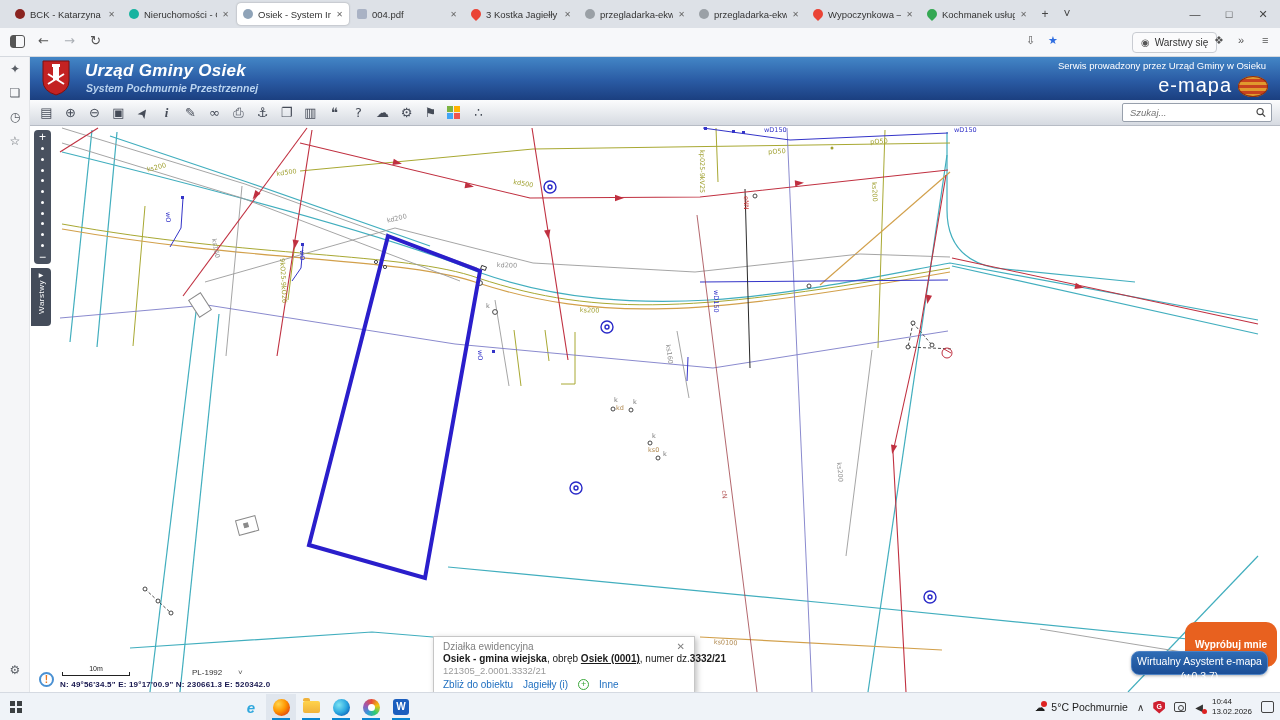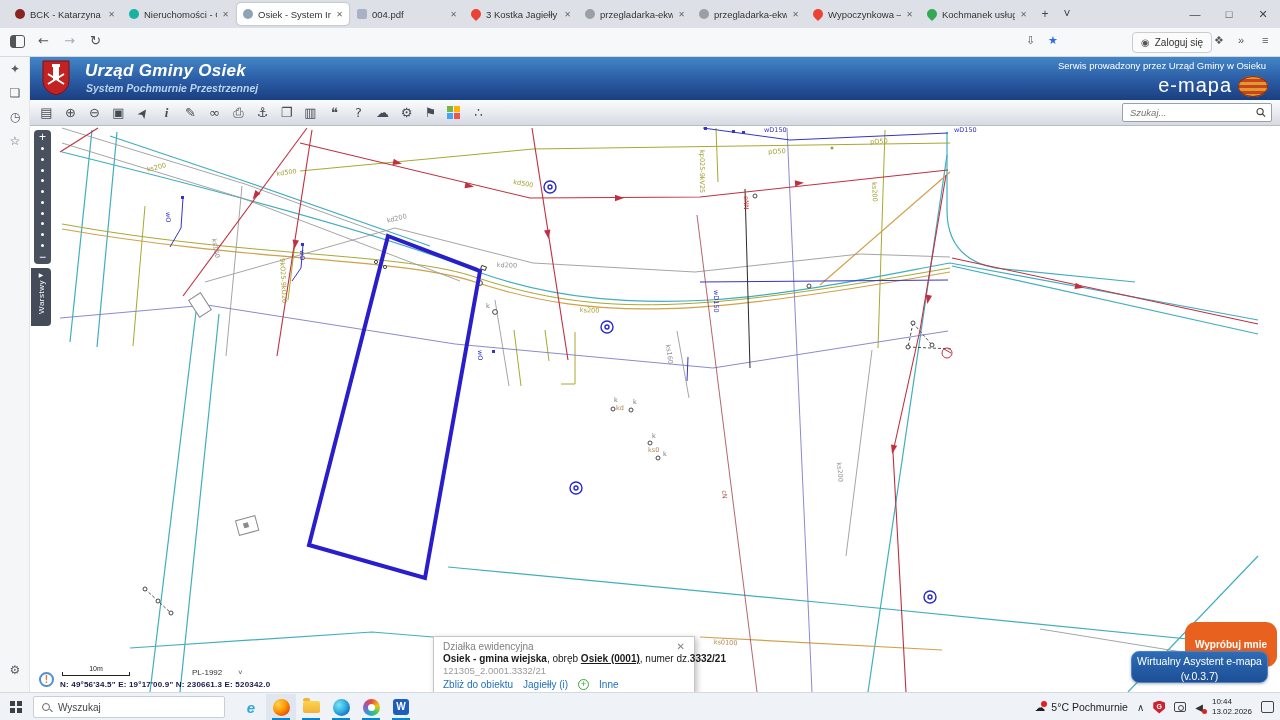--- a/index.html
+++ b/index.html
@@ -84,21 +84,21 @@
   #popup .hdr{display:flex;justify-content:space-between;font-size:10px;color:#808080;}
   #popup .main{font-size:10px;color:#1a1a1a;margin-top:1px;white-space:nowrap;}
   #popup .pid{font-size:9.5px;color:#9a9a9a;margin-top:1px;}
   #popup .links{display:flex;align-items:center;gap:10px;margin-top:3px;}
   #popup .links a{font-size:10px;color:#1f6fc0;text-decoration:none;}
   #plusicon{width:11px;height:11px;border:1.3px solid #3aa83a;border-radius:50%;color:#3aa83a;font-size:9px;line-height:9px;text-align:center;}
 
   
   #bubble{position:absolute;left:1185px;top:622px;background:#e8611f;color:#fff;font-size:10px;font-weight:700;padding:17px 10px;border-radius:11px;z-index:6;}
   #bubble::after{content:"";position:absolute;left:46px;bottom:-7px;border:6px solid transparent;border-top:8px solid #e8611f;}
-  #assistbtn{position:absolute;left:1131px;top:651px;width:137px;height:32px;background:linear-gradient(180deg,#2e6cb5,#1c4f97);border:1px solid #4d82c4;border-radius:8px;color:#fff;font-size:10.5px;text-align:center;line-height:1.4;padding-top:2px;z-index:6;box-shadow:0 1px 3px rgba(0,0,0,.3);}
+  #assistbtn{position:absolute;left:1131px;top:651px;width:137px;height:24px;background:linear-gradient(180deg,#2e6cb5,#1c4f97);border:1px solid #4d82c4;border-radius:8px;color:#fff;font-size:10.5px;text-align:center;line-height:1.4;padding-top:2px;z-index:6;box-shadow:0 1px 3px rgba(0,0,0,.3);}
 
   
   #taskbar{position:absolute;left:0;top:692px;width:1280px;height:28px;background:#eff3f8;border-top:1px solid #d5dae2;z-index:10;}
   #startbtn{position:absolute;left:10px;top:8px;width:12px;height:12px;}
   #startbtn i{position:absolute;width:5px;height:5px;background:#3c4043;}
   #tsearch{position:absolute;left:33px;top:3px;width:192px;height:22px;background:#fff;border:1px solid #c9cfd8;border-radius:2px;display:flex;align-items:center;padding:0 8px;gap:8px;}
   #tsearch .mag{width:8px;height:8px;border:1.3px solid #666;border-radius:50%;position:relative;}
   #tsearch .mag::after{content:"";position:absolute;left:6px;top:6px;width:4px;height:1.3px;background:#666;transform:rotate(45deg);}
   #tsearch span{font-size:10px;color:#444;}
   #taskapps{position:absolute;left:236px;top:1px;display:flex;}
@@ -189,21 +189,21 @@
 
 <div id="addressbar">
   <span id="sidebar-toggle"></span>
   <span class="navbtn ic" style="left:38px">←</span>
   <span class="navbtn ic" style="left:64px;color:#a9adb3">→</span>
   <span class="navbtn ic" style="left:90px">↻</span>
   <span class="abtn ic" style="left:1026px">⇩</span>
   <span class="abtn ic" style="left:1048px;color:#2f6ee0">★</span>
   <div id="login-pill">
     <span class="ic" style="font-size:10px;color:#555">◉</span>
-    <span>Zaloguj się</span>
+    <span>Warstwy się</span>
   </div>
   <span class="abtn ic" style="left:1214px">❖</span>
   <span class="abtn" style="left:1238px">»</span>
   <span class="abtn" style="left:1262px">≡</span>
 </div>
 
 <div id="ffside">
   <div id="ffside-top">
       <div class="side-ic ic">✦</div>
       <div class="side-ic ic">❏</div>
@@ -511,24 +511,20 @@
   <div>(v.0.3.7)</div>
 </div>
 
 <div id="taskbar">
   <div id="startbtn">
     <i style="left:0;top:0"></i>
       <i style="right:0;top:0"></i>
       <i style="left:0;bottom:0"></i>
       <i style="right:0;bottom:0"></i>
   </div>
-  <div id="tsearch">
-    <span class="mag"></span>
-    <span>Wyszukaj</span>
-  </div>
   <div id="taskapps">
       <div class="app">
         <span class="appic ie">e</span>
       </div>
       <div class="app active running">
         <span class="appic fx"></span>
       </div>
       <div class="app running">
         <span class="appic folder"></span>
       </div>

